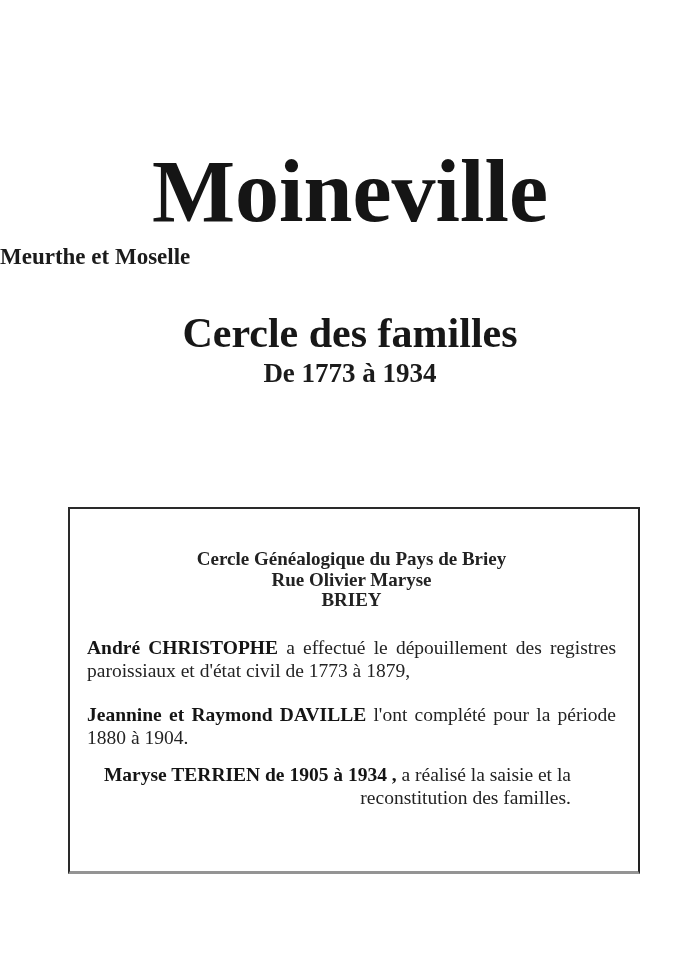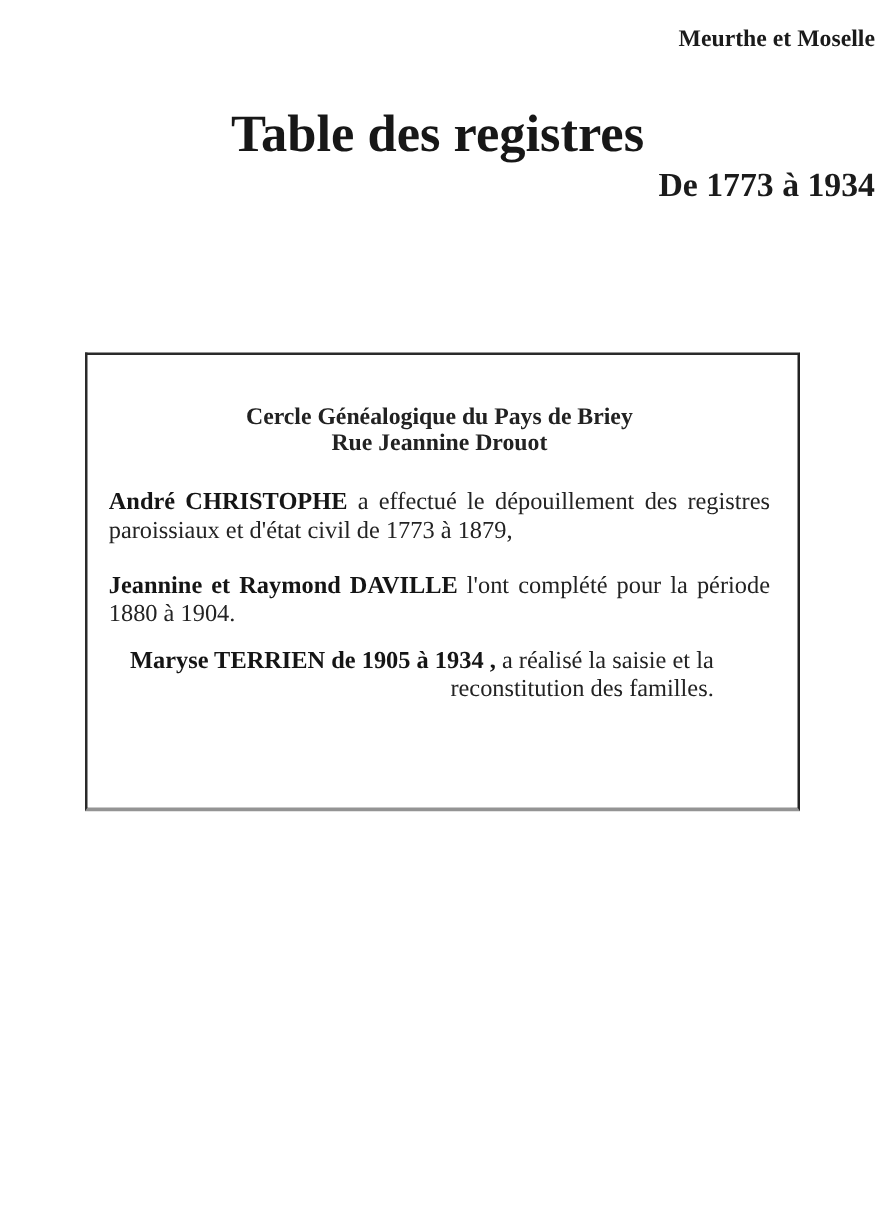--- a/index.html
+++ b/index.html
@@ -21,41 +21,41 @@
     margin: 0;
     padding-top: 148px;
     font-size: 88px;
     line-height: 1;
     font-weight: bold;
     text-align: center;
     color: #151515;
     letter-spacing: 0px;
   }
   .main-subtitle {
-    margin-top: 21px;
-    font-size: 19px;
+    margin-top: 10px;
+    font-size: 23px;
     line-height: 22px;
     font-weight: bold;
-    text-align: right;
+    text-align: left;
     color: #1b1b1b;
   }
   .section-title {
     margin: 42px 0 0 0;
     font-size: 42px;
     line-height: 46px;
     font-weight: bold;
     text-align: center;
     color: #171717;
   }
   .section-subtitle {
     margin-top: 2px;
     font-size: 27px;
     line-height: 30px;
     font-weight: bold;
-    text-align: right;
+    text-align: center;
     color: #1b1b1b;
   }
   .credits-box {
     box-sizing: border-box;
     margin: 119px 0 0 68px;
     width: 572px;
     height: 367px;
     border-top: 2px solid #2a2a2a;
     border-left: 2px solid #2a2a2a;
     border-right: 2px solid #222222;
@@ -85,32 +85,34 @@
     margin-top: 14px;
     text-align: right;
     padding-right: 45px;
   }
 </style>
 </head>
 <body>
 
 <main class="page">
 
+  <h1 class="main-title">Moineville</h1>
 
   <div class="main-subtitle">Meurthe et Moselle</div>
 
-  <h2 class="section-title">Table des registres</h2>
+  <h2 class="section-title">Cercle des familles</h2>
 
   <div class="section-subtitle">De 1773 à 1934</div>
 
   <section class="credits-box">
 
     <div class="address-block">
       <span class="address-line">Cercle Généalogique du Pays de Briey</span>
-      <span class="address-line">Rue Jeannine Drouot</span>
+      <span class="address-line">Rue Olivier Maryse</span>
+      <span class="address-line">BRIEY</span>
     </div>
 
     <p class="credit-para para-1">
       <strong>André CHRISTOPHE</strong><span> a effectué le dépouillement des registres paroissiaux et d'état civil de 1773 à 1879,</span>
     </p>
 
     <p class="credit-para para-2">
       <strong>Jeannine et Raymond DAVILLE</strong><span> l'ont complété pour la période 1880 à 1904.</span>
     </p>
 

